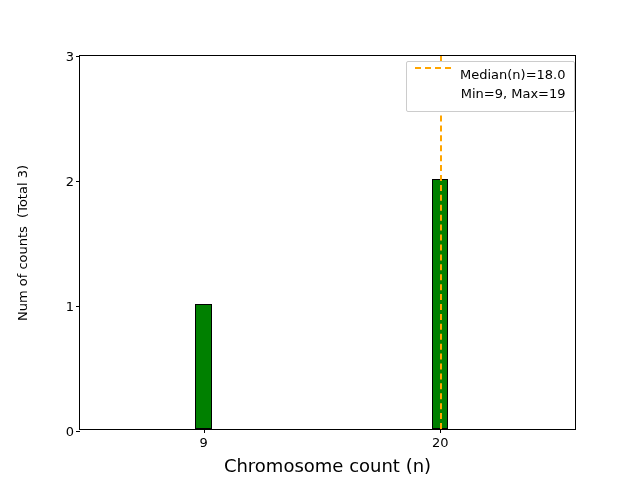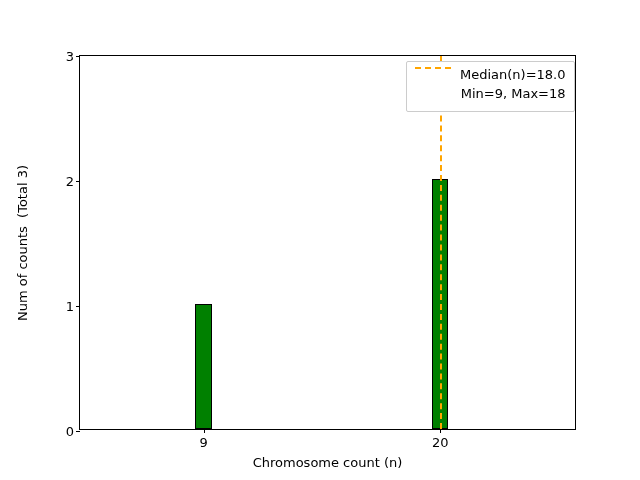--- a/index.html
+++ b/index.html
@@ -105,21 +105,21 @@
     white-space: nowrap;
   }
 
   
   #xlabel {
     position: absolute;
     left: 79px;
     top: 455px;
     width: 497px;
     text-align: center;
-    font-size: 13px;
+    font-size: 18px;
     color: #000000;
   }
   #ylabel-wrap {
     position: absolute;
     left: 0;
     top: 55px;
     width: 44px;
     height: 375px;
   }
   #ylabel {
@@ -203,17 +203,17 @@
   </div>
 
   <div id="xlabel">Chromosome count (n)</div>
 
   <div id="legend">
     <div class="legend-row" id="legend-line-1">
       <span class="legend-swatch" id="legend-swatch-median" style="border-top-color: rgb(255, 165, 0);"></span>
       <span class="legend-text">Median(n)=18.0</span>
     </div>
     <div class="legend-row" id="legend-line-2">
-      <span class="legend-text">Min=9, Max=18</span>
+      <span class="legend-text">Min=9, Max=19</span>
     </div>
   </div>
 
 </div>
 
 </body></html>

